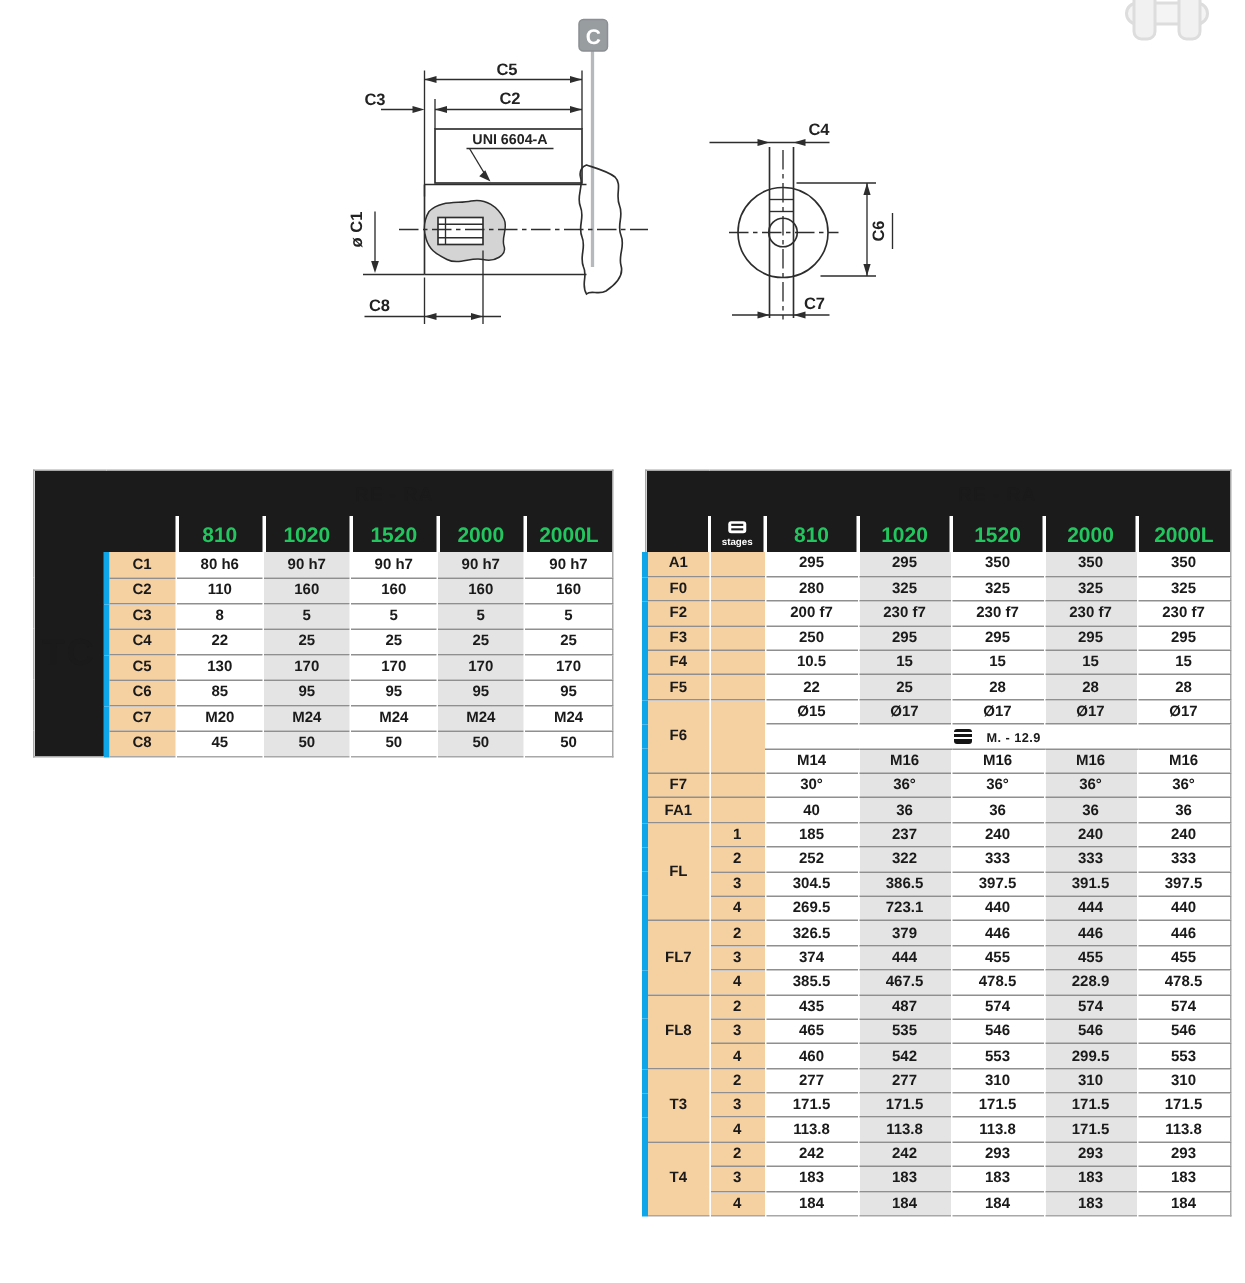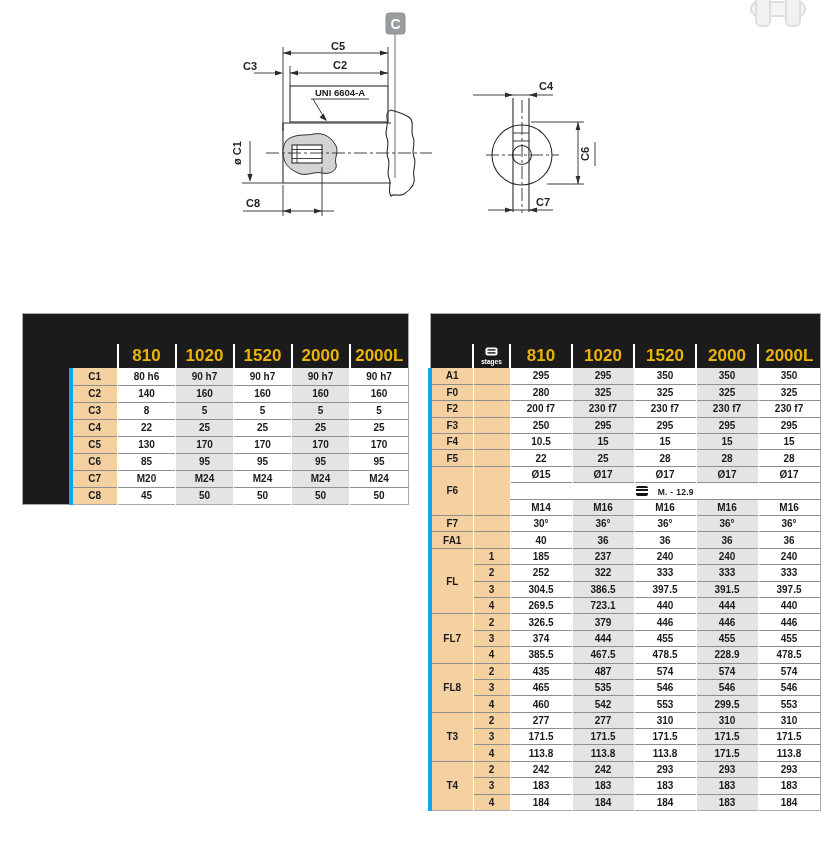--- a/index.html
+++ b/index.html
@@ -18,21 +18,21 @@
   .dtext-small{font-family:"Liberation Sans","DejaVu Sans",sans-serif;font-weight:bold;font-size:9.5px;fill:#222;}
   .badge-text{font-family:"Liberation Sans","DejaVu Sans",sans-serif;font-weight:bold;font-size:14px;fill:#ffffff;}
 
   
   table.spec{border-collapse:collapse;table-layout:fixed;position:absolute;
     border:1px solid #a8a8a8;background:#fff;}
   table.spec td, table.spec th{padding:0;margin:0;vertical-align:middle;text-align:center;
     font-weight:bold;color:#1a1a1a;overflow:hidden;white-space:nowrap;}
   th.series{background:#1b1b1b;color:#fff;font-size:13px;letter-spacing:.6px;height:30px;}
   th.blk{background:#1b1b1b;border:0;}
-  tr.colhead th{background:#1b1b1b;color:#eab308;font-size:17px;height:24px;}
+  tr.colhead th{background:#1b1b1b;color:#22c55e;font-size:14px;height:24px;}
   tr.colhead th.num{border-left:2px solid #ffffff;}
   tr.colhead th.stagehead{border-left:2px solid #ffffff;font-size:6.5px;line-height:1;color:#fff;}
   tr.colhead th.stagehead .stxt{display:block;margin-top:1px;font-size:6.5px;}
   td.lbl{background:#f5d0a1;font-size:10px;border-left:4px solid #0ea5e9;}
   td.stage{background:#f5d0a1;font-size:10px;border-left:1px solid #ffffff;}
   td.val{background:#ffffff;font-size:10px;border-left:1px solid #ffffff;}
   td.val.shade{background:#e4e4e4;}
   td.merged{background:#ffffff;font-size:8.5px;letter-spacing:.3px;}
   td.tc-block{background:#1b1b1b;color:#ffffff;font-size:25px;letter-spacing:1px;border:0;}
   tbody tr+tr td{border-top:1px solid #8f8f8f;}
@@ -181,21 +181,21 @@
         <td class="tc-block" rowspan="8">TC</td>
         <td class="lbl">C1</td>
         <td class="val">80 h6</td>
         <td class="val shade">90 h7</td>
         <td class="val">90 h7</td>
         <td class="val shade">90 h7</td>
         <td class="val">90 h7</td>
       </tr>
       <tr>
         <td class="lbl">C2</td>
-        <td class="val">140</td>
+        <td class="val">110</td>
         <td class="val shade">160</td>
         <td class="val">160</td>
         <td class="val shade">160</td>
         <td class="val">160</td>
       </tr>
       <tr>
         <td class="lbl">C3</td>
         <td class="val">8</td>
         <td class="val shade">5</td>
         <td class="val">5</td>

